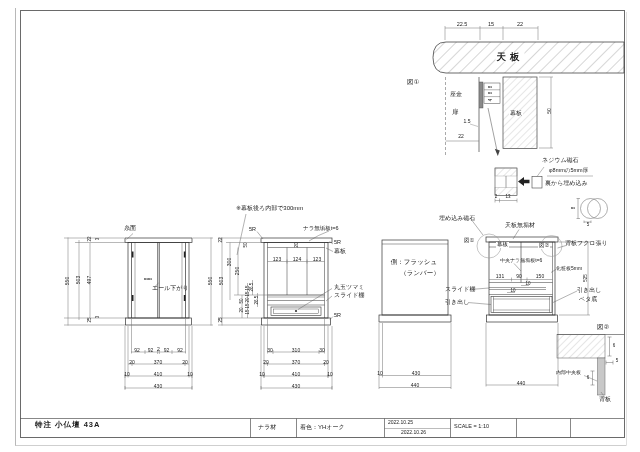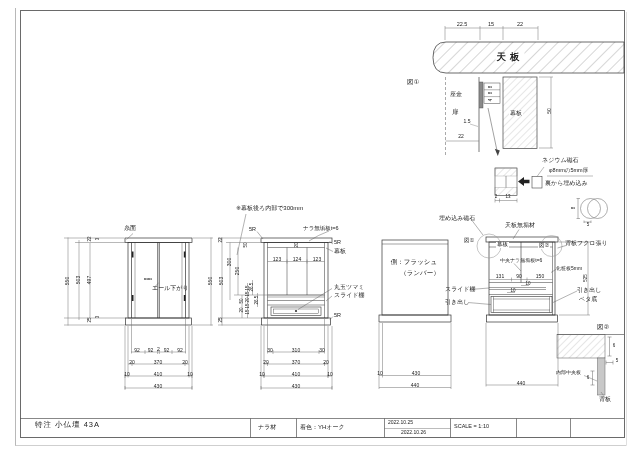--- a/index.html
+++ b/index.html
@@ -10,21 +10,21 @@
   svg.lines { position:absolute; left:0; top:0; }
   .t { position:absolute; color:#1c1c1c; white-space:nowrap; line-height:1; }
   .c { transform:translate(-50%,-50%); }
   .r { transform:translate(-50%,-50%) rotate(-90deg); }
   .bg { background:#fff; padding:0 1px; }
   .f4  { font-size:4.5px; }
   .f5  { font-size:5px; }
   .f55 { font-size:5.5px; }
   .f6  { font-size:6px; }
   .f65 { font-size:6.5px; }
-  .f7  { font-size:7.5px; font-weight:normal; letter-spacing:1px; }
+  .f7  { font-size:7.5px; font-weight:bold; letter-spacing:1px; }
   .f9  { font-size:9.5px; letter-spacing:4px; font-weight:bold; }
 </style>
 </head>
 <body>
 
 <div class="sheet">
 
 <svg class="lines" width="640" height="452">
   <defs>
     <pattern id="h1" width="8" height="8" patternUnits="userSpaceOnUse" patternTransform="rotate(45)">

